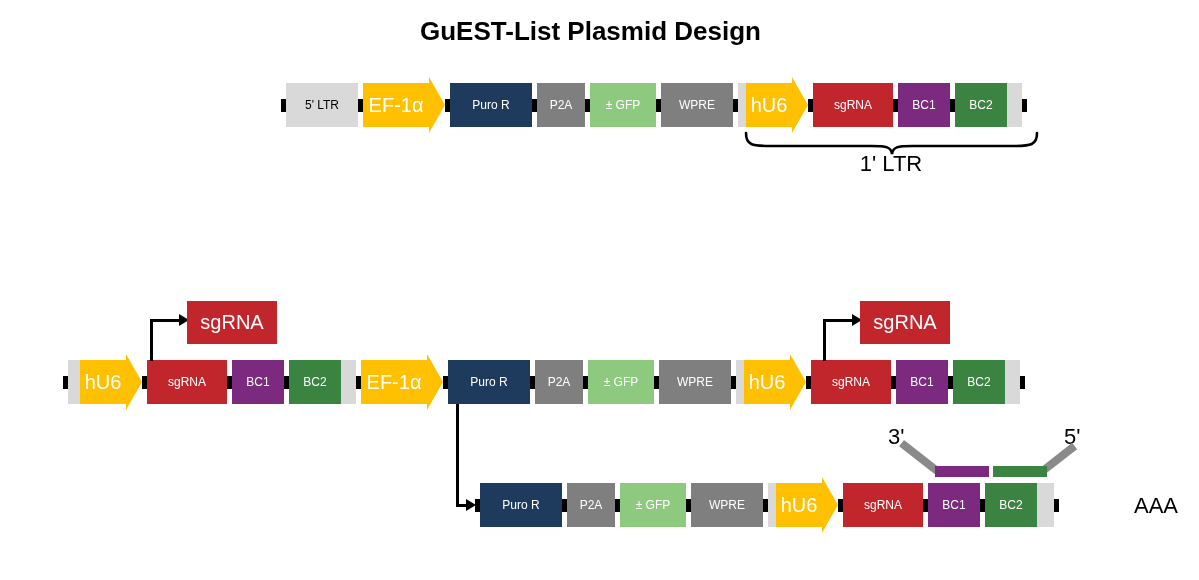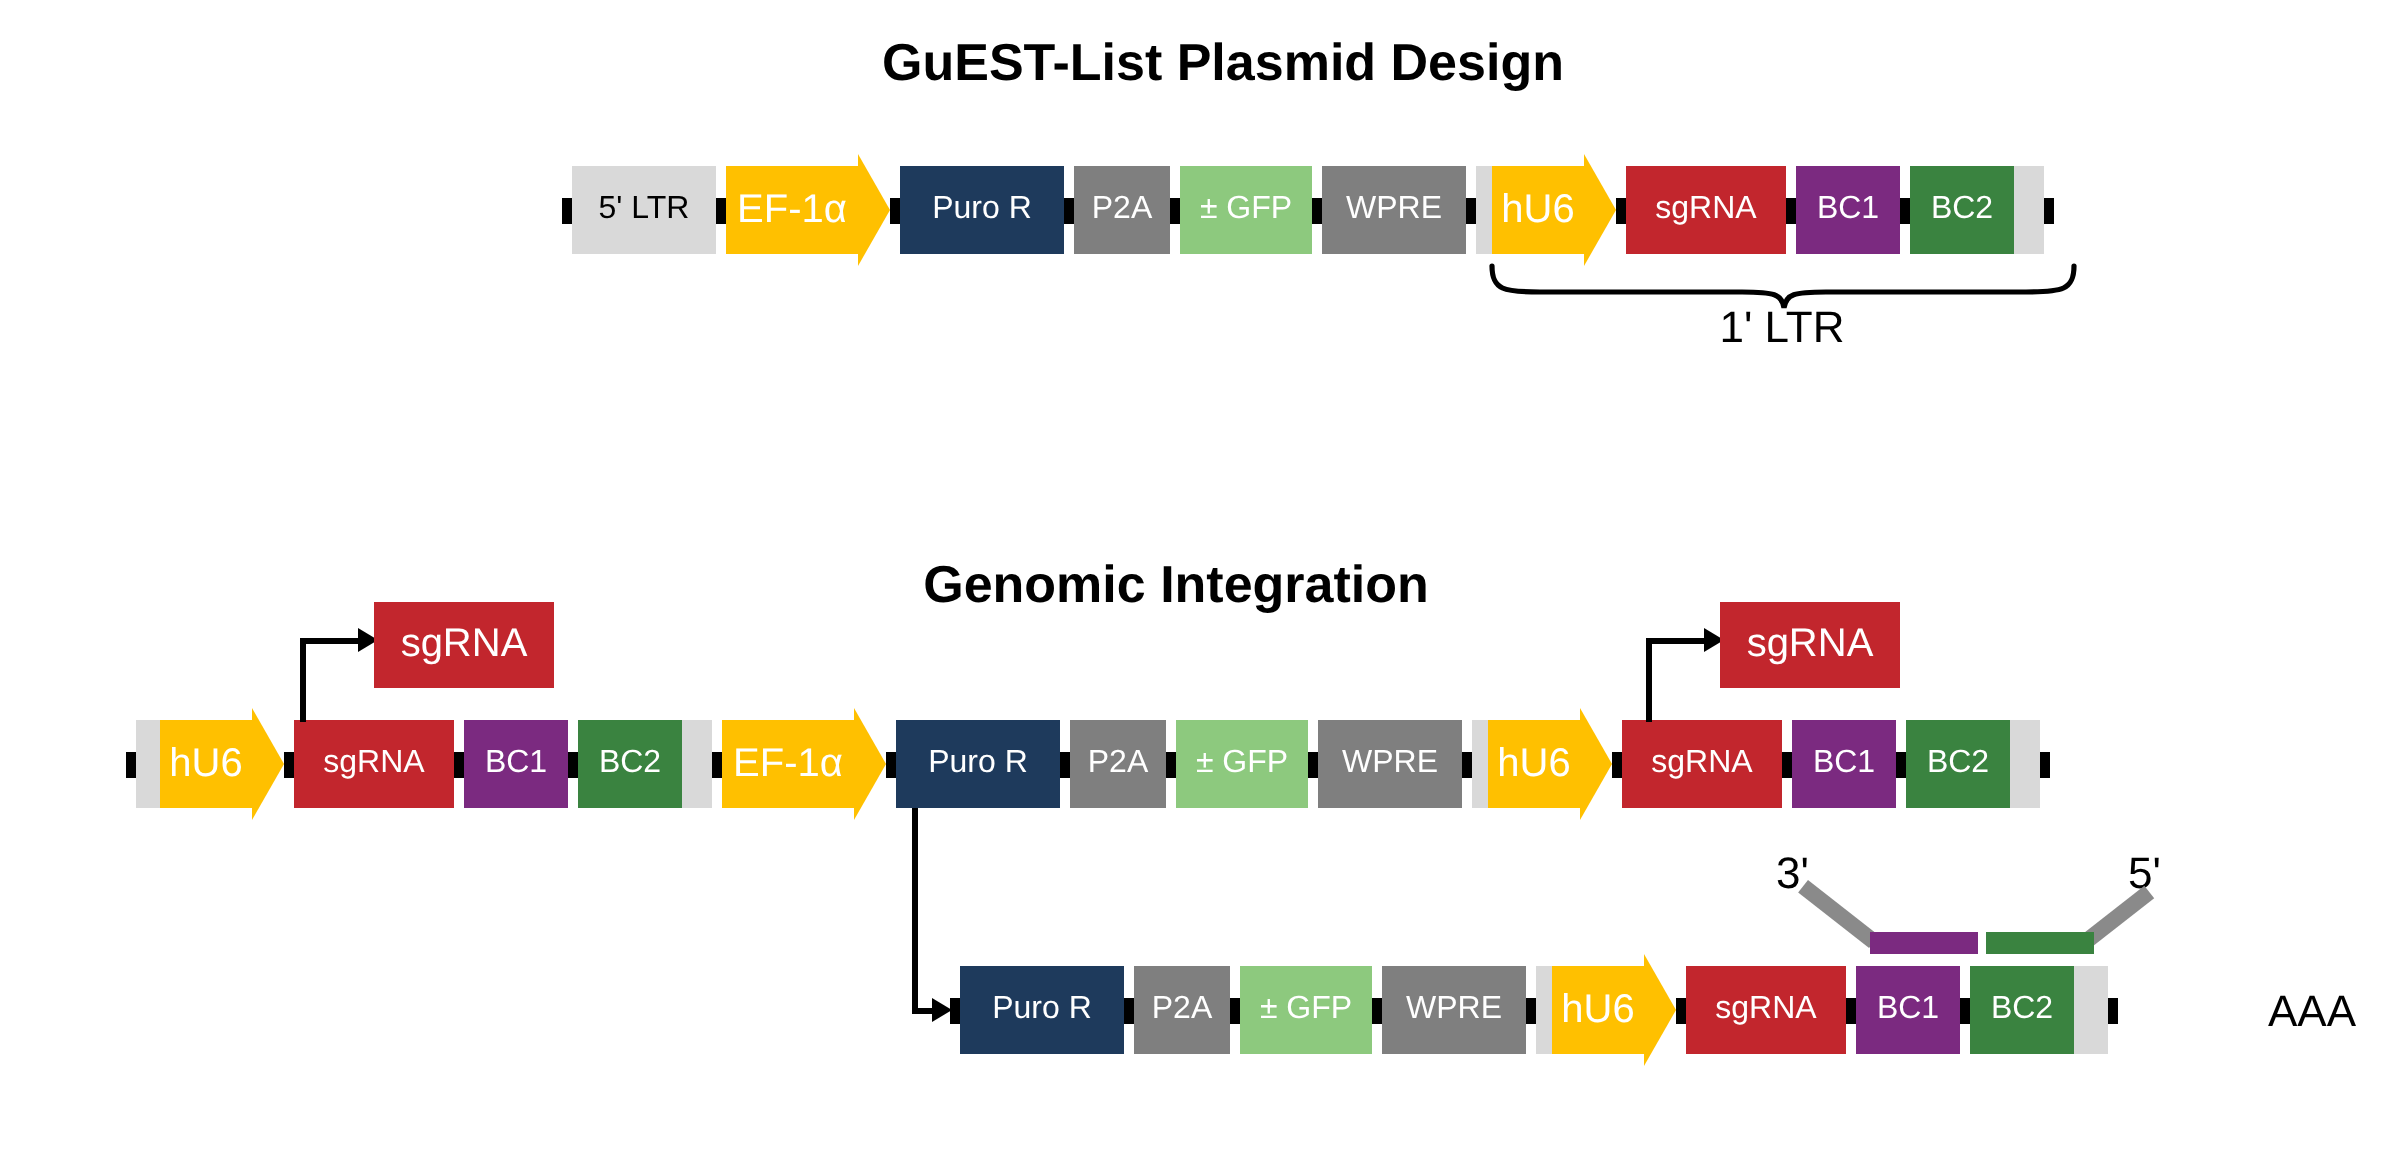--- a/index.html
+++ b/index.html
@@ -6,43 +6,42 @@
   body{font-family:"Liberation Sans", sans-serif;}
   #stage{position:relative;width:1199px;height:580px;background:#ffffff;overflow:hidden;}
 
   .title{position:absolute;font-weight:bold;font-size:26px;color:#000;text-align:center;white-space:nowrap;}
   .lbl{position:absolute;font-size:22px;color:#000;white-space:nowrap;}
 
   .seq-row{position:absolute;display:flex;align-items:center;height:44px;}
   .tick{width:5px;height:13px;background:#000;flex:none;}
   .sliver{height:44px;flex:none;}
   .seg-box{height:44px;display:flex;align-items:center;justify-content:center;
-           font-size:16px;flex:none;white-space:nowrap;}
+           font-size:12px;flex:none;white-space:nowrap;}
   .seg-arrow{position:relative;height:44px;flex:none;}
   .arrow-body{position:absolute;left:0;top:0;height:44px;display:flex;align-items:center;
               justify-content:center;color:#fff;font-size:20px;white-space:nowrap;}
   .arrow-head{position:absolute;top:50%;transform:translateY(-50%);width:0;height:0;
               border-top:28px solid transparent;border-bottom:28px solid transparent;}
 
   .float-box{position:absolute;display:flex;align-items:center;justify-content:center;
              color:#fff;font-size:20px;}
   .vline,.hline{position:absolute;background:#000;}
   .ah-right{position:absolute;width:0;height:0;border-top:6px solid transparent;
             border-bottom:6px solid transparent;border-left:10px solid #000;}
   .probe-bar{position:absolute;height:11px;}
   .probe-arm{position:absolute;height:8px;}
   .brace-svg{position:absolute;}
 </style>
 </head>
 <body>
 
 <div id="stage">
 
-  <div class="title" style="left:441px;top:16px;width:340px;">GuEST-List Plasmid Design</div>
-  <div class="title" style="left:461px;top:277px;width:254px;">Genomic Integration</div>
+  <div class="title" style="left:420px;top:16px;width:340px;">GuEST-List Plasmid Design</div>
 
   <div class="seq-row" style="left: 281px; top: 83px;">
       <div class="tick"></div>
       <div class="seg-box" style="width: 72px; background: rgb(217, 217, 217); color: rgb(0, 0, 0);">5' LTR</div>
       <div class="tick"></div>
       <div class="seg-arrow" style="width: 82px;">
         <div class="arrow-body" style="width: 66px; background: rgb(255, 192, 0);">EF-1α</div>
         <div class="arrow-head" style="left: 66px; border-left: 16px solid rgb(255, 192, 0);"></div>
       </div>
       <div class="tick"></div>

